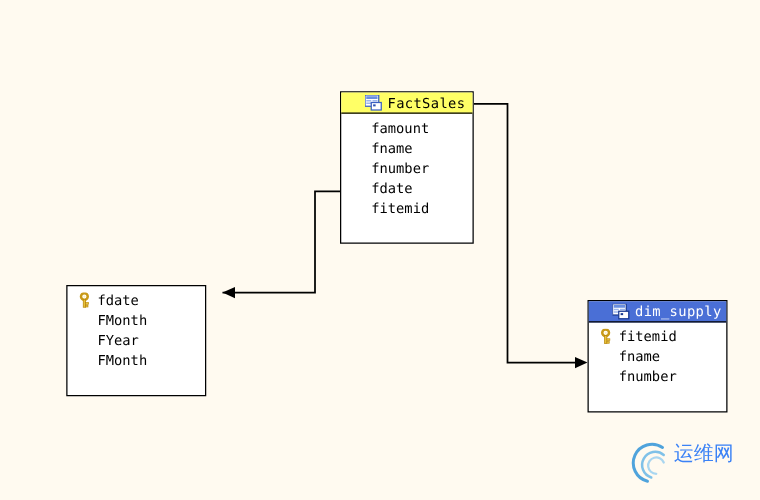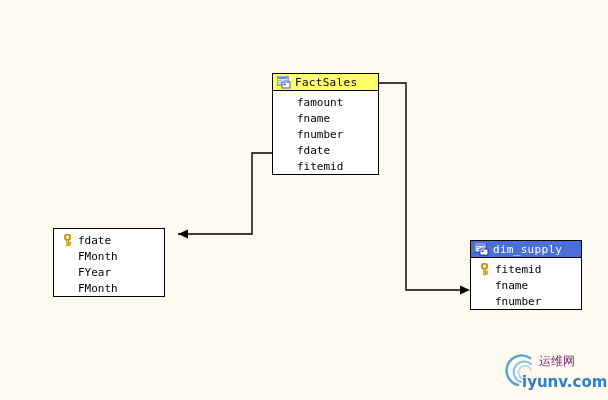--- a/index.html
+++ b/index.html
@@ -36,37 +36,37 @@
     box-sizing: border-box;
     border: 1px solid #000000;
     background: #FFFFFF;
     z-index: 5;
   }
   .table-header {
     display: flex;
     align-items: center;
     box-sizing: border-box;
     height: 17px;
-    padding-left: 4px;
+    padding-left: 19px;
     border-bottom: 1px solid #000000;
     font-size: 11px;
     letter-spacing: 0.3px;
     white-space: nowrap;
     overflow: hidden;
   }
   .table-header.sel {
     background: #4A6FD6;
     color: #FFFFFF;
   }
   .table-header.unsel {
     background: #FFFF66;
     color: #000000;
   }
   .table-body {
-    padding: 3px 0 0 0;
+    padding: 3px 0 20px 0;
   }
   .field-row {
     display: flex;
     align-items: center;
     height: 16px;
     padding-left: 4px;
     font-size: 11px;
     color: #000000;
     white-space: nowrap;
   }
@@ -103,22 +103,22 @@
     top: 352px;
     width: 100px;
     height: 44px;
     z-index: 8;
   }
   .wm-text-cn {
     position: absolute;
     left: 39px;
     top: 1px;
     font-family: "DejaVu Sans", sans-serif;
-    font-size: 12px;
-    color: #701a75;
+    font-size: 16px;
+    color: #3b82f6;
     letter-spacing: 0px;
     white-space: nowrap;
   }
   .wm-text-en {
     position: absolute;
     left: 22px;
     top: 21px;
     font-family: "DejaVu Sans", sans-serif;
     font-size: 15px;
     font-weight: bold;
@@ -249,16 +249,15 @@
     </div>
   </div>
 
   <div id="watermark">
     <svg width="100" height="44" viewBox="0 0 100 44">
       <path d="M 30 6 A 15 15 0 1 0 18 33" fill="none" stroke="#4FA3DC" stroke-width="2.4" stroke-linecap="round"></path>
       <path d="M 31 12 A 10.5 10.5 0 1 0 21 30" fill="none" stroke="#7FC1E8" stroke-width="2" stroke-linecap="round"></path>
       <path d="M 31 18 A 6.5 6.5 0 1 0 25 27" fill="none" stroke="#A9D6F0" stroke-width="1.8" stroke-linecap="round"></path>
     </svg>
     <div class="wm-text-cn">运维网</div>
-    <div class="wm-text-en">iyunv.com</div>
   </div>
 
 </div>
 
 </body></html>

